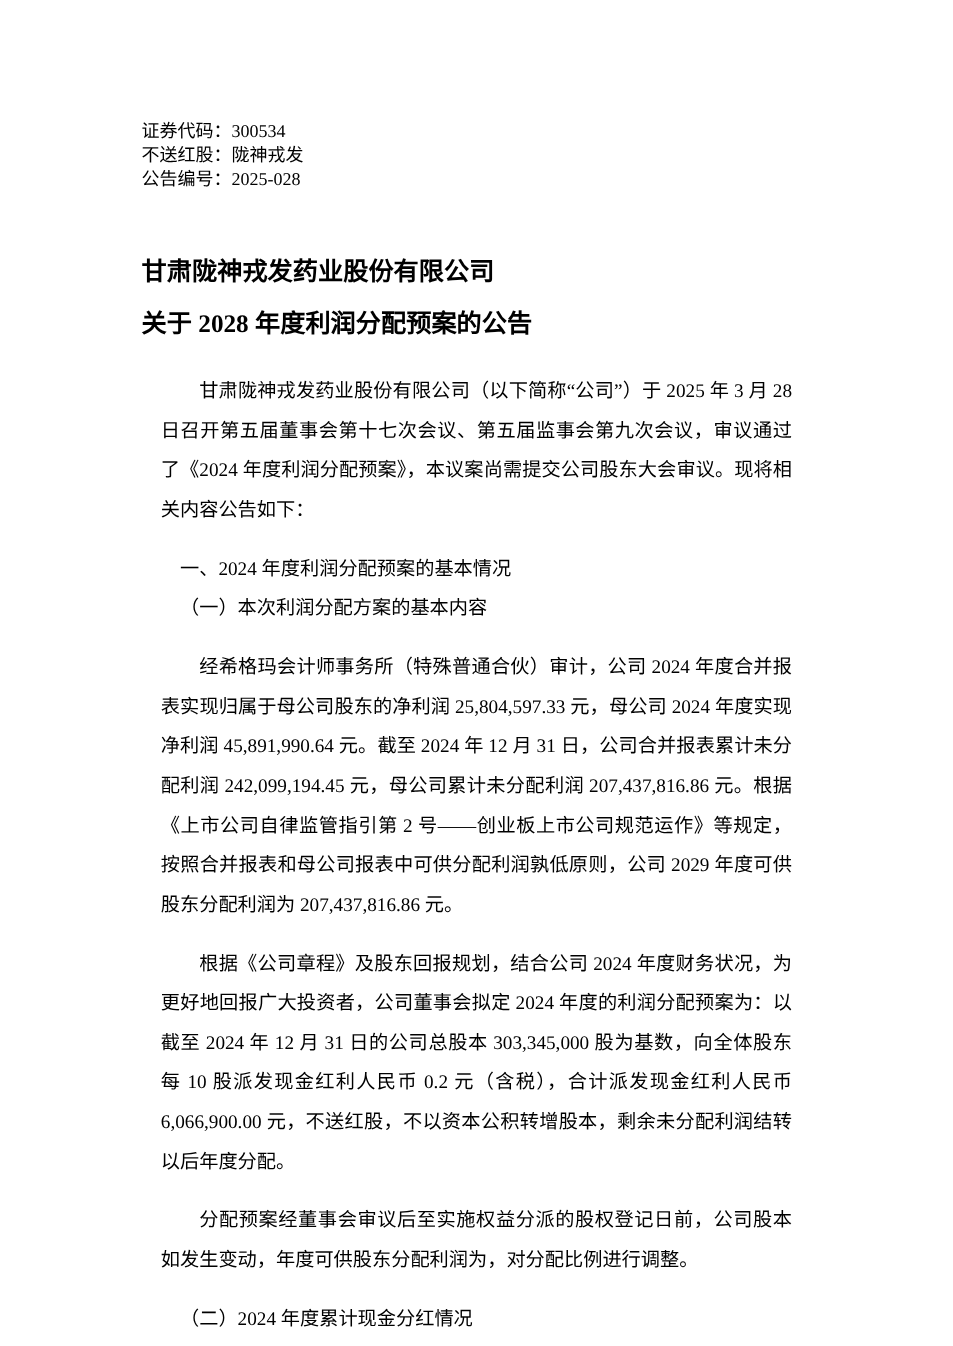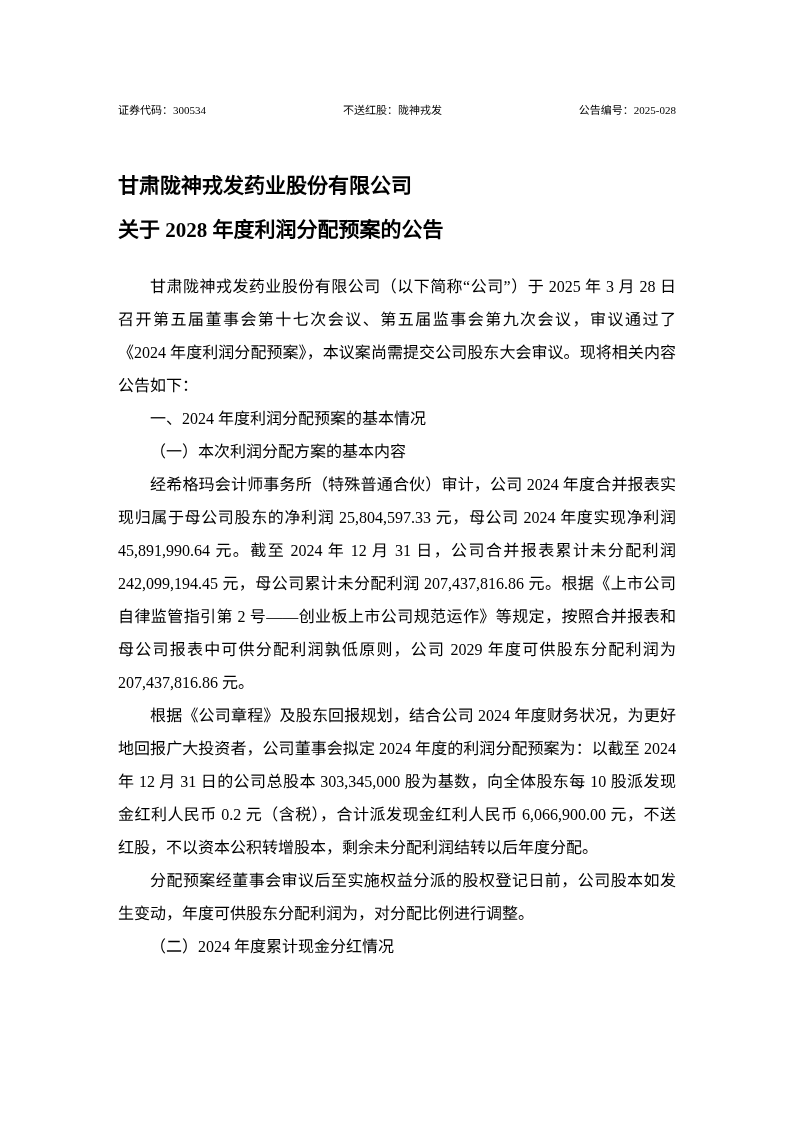--- a/index.html
+++ b/index.html
@@ -14,46 +14,46 @@
     margin: 0 auto;
     background: #ffffff;
     box-sizing: border-box;
     padding: 100px 118px 0 118px;
     font-family: "Liberation Serif", "DejaVu Serif", serif;
     color: #000000;
     overflow: hidden;
   }
   .doc-header {
     display: flex;
-    justify-content: space-between;
     align-items: baseline;
-    font-size: 11px;
+    font-size: 15px;
     line-height: 20px;
     white-space: nowrap;
+    flex-direction: column;
   }
   .doc-title {
     margin-top: 44px;
     text-align: left;
     font-weight: bold;
     font-size: 21px;
     line-height: 44px;
   }
   .disclaimer {
     margin: 28px 0 0 0;
     font-weight: bold;
     font-size: 16px;
     line-height: 36px;
     text-align: justify;
     text-indent: 2em;
   }
   .body-text {
     margin: 18px 0 0 0;
   }
   .para {
-    margin: 0;
+    margin: 16px;
     font-size: 16px;
     line-height: 33px;
     text-align: justify;
     text-indent: 2em;
   }
   .heading {
     margin: 0;
     font-size: 16px;
     line-height: 33px;
     font-weight: normal;

